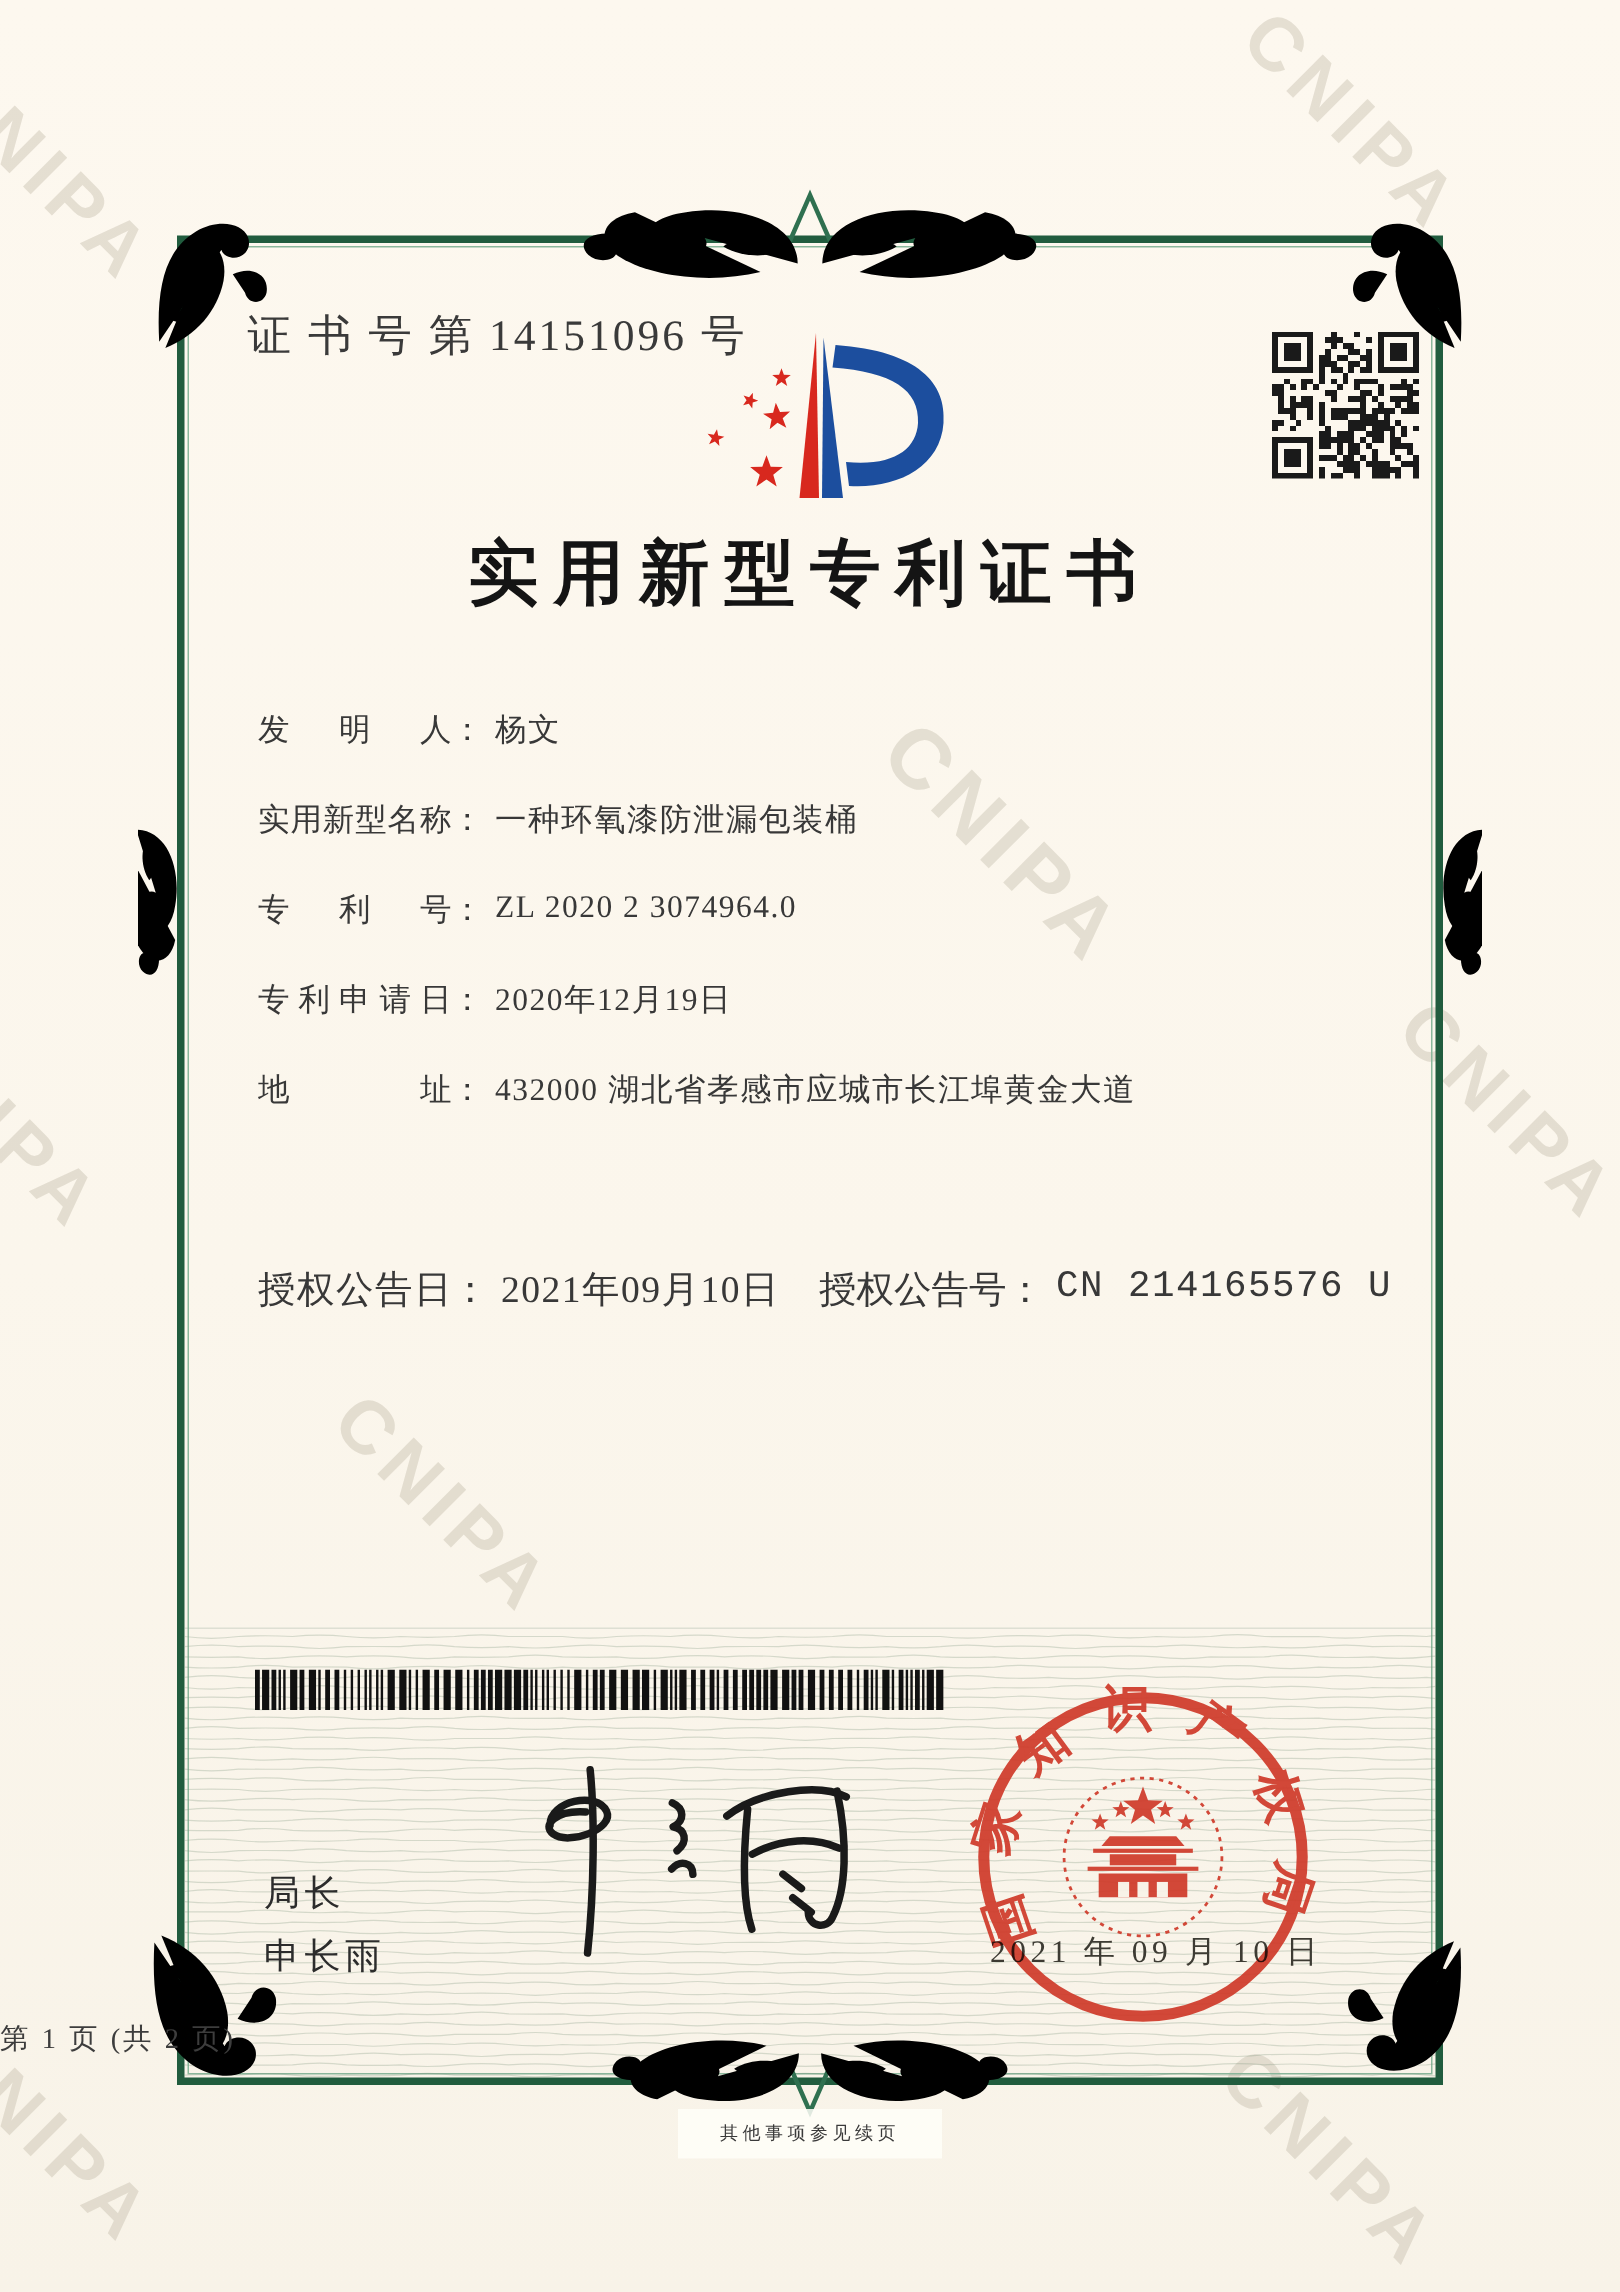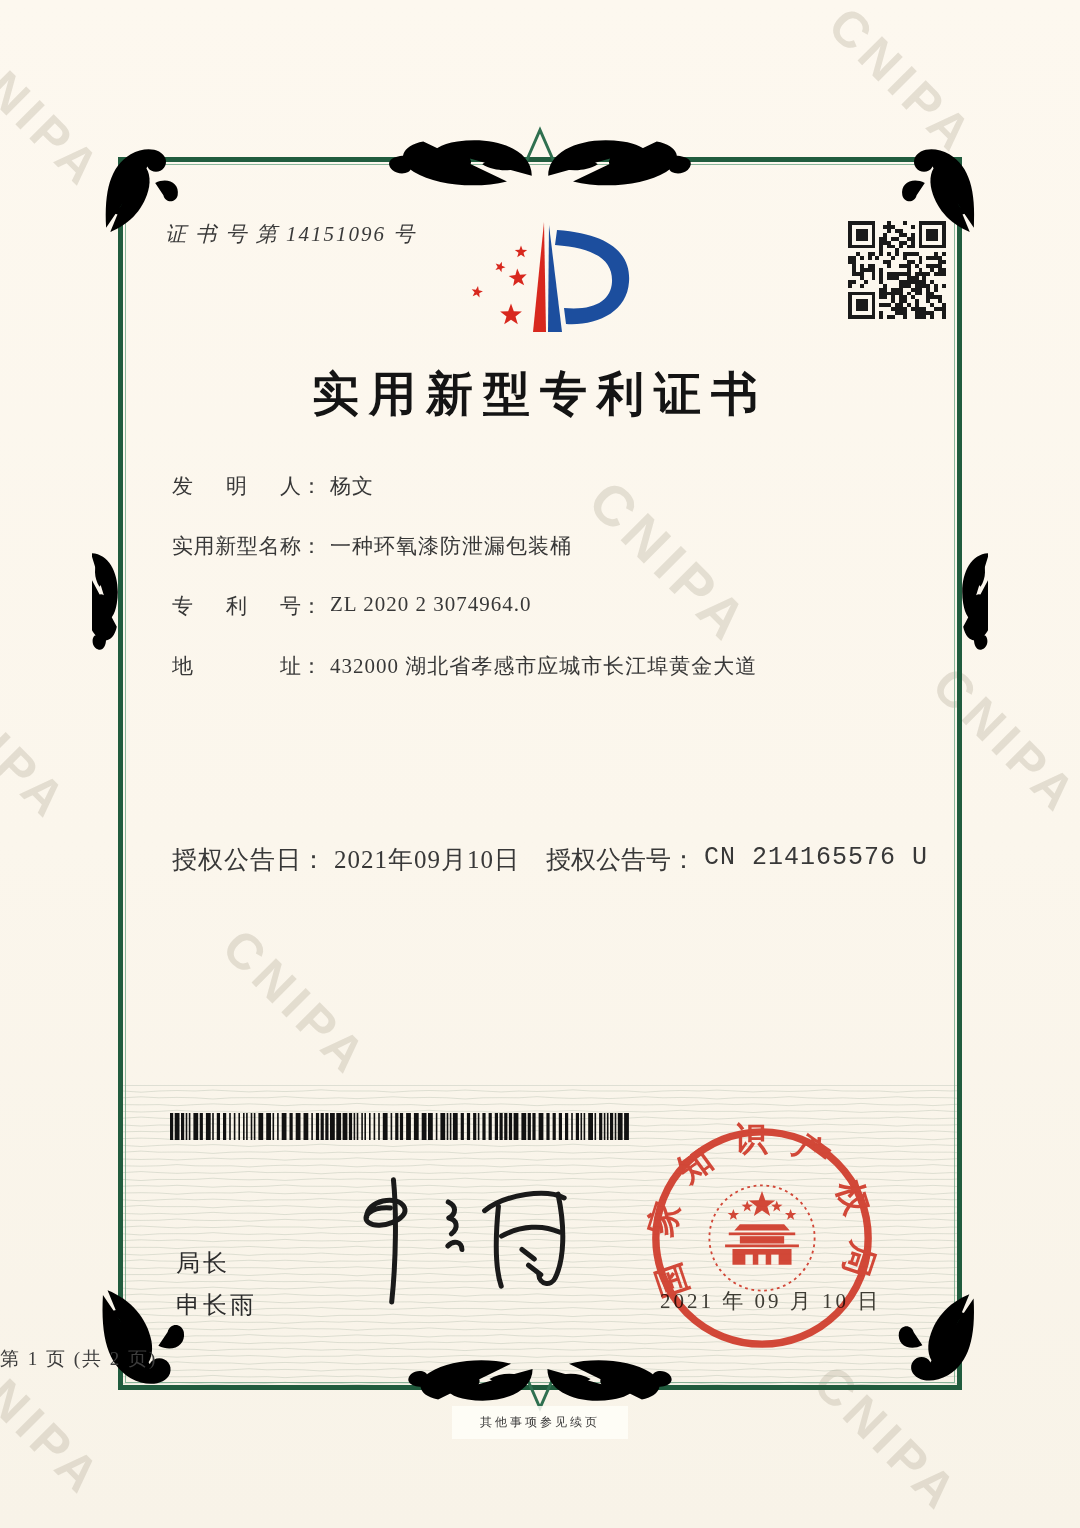--- a/index.html
+++ b/index.html
@@ -37,26 +37,26 @@
   .orn{position:absolute;z-index:3;pointer-events:none;}
   .orn path{stroke:#2f7050;stroke-width:3;fill:none;stroke-linecap:round;}
   .flipx{transform:scaleX(-1);}
   .flipy{transform:scaleY(-1);}
   .flipxy{transform:scale(-1,-1);}
   
   .waves{position:absolute;z-index:2;left:123px;top:1085px;width:834px;height:302px;
          border-top:1px solid rgba(140,160,142,.25);}
   
   .content{position:absolute;z-index:4;inset:0;}
-  .cert-no{position:absolute;left:165px;top:220px;font-size:21px;letter-spacing:2px;color:#3a3a3a;font-style:italic;}
+  .cert-no{position:absolute;left:165px;top:204px;font-size:29px;letter-spacing:2px;color:#3a3a3a;}
   .logo{position:absolute;left:445px;top:204px;width:210px;height:142px;}
   .qr{position:absolute;left:848px;top:221px;width:98px;height:98px;}
   .title{
     position:absolute;left:0;top:351px;width:100%;text-align:center;
-    font-size:47px;font-weight:700;letter-spacing:10px;color:#141414;margin-top:12px;
+    font-size:47px;font-weight:700;letter-spacing:10px;color:#141414;
   }
   .fields{position:absolute;left:172px;top:472px;width:780px;}
   .frow{height:29px;margin-bottom:31px;font-size:21px;white-space:nowrap;}
   .flabel{display:inline-block;width:129px;text-align:justify;text-align-last:justify;vertical-align:top;}
   .fcolon{display:inline-block;vertical-align:top;}
   .fvalue{display:inline-block;margin-left:8px;vertical-align:top;letter-spacing:1px;}
   .grant-row{position:absolute;left:172px;top:843px;width:780px;font-size:25px;white-space:nowrap;}
   .grant-no{position:absolute;left:374px;top:0;font-family:Liberation Mono, monospace;}
   .paras{position:absolute;left:172px;top:884px;width:776px;font-size:20px;line-height:1.82;
          text-align:justify;color:#3f3f3f;}
@@ -440,20 +440,23 @@
       <div class="frow">
         <span class="flabel">发明人</span><span class="fcolon">：</span><span class="fvalue">杨文</span>
       </div>
       <div class="frow">
         <span class="flabel">实用新型名称</span><span class="fcolon">：</span><span class="fvalue">一种环氧漆防泄漏包装桶</span>
       </div>
       <div class="frow">
         <span class="flabel">专利号</span><span class="fcolon">：</span><span class="fvalue">ZL 2020 2 3074964.0</span>
       </div>
       <div class="frow">
+        <span class="flabel">专利申请日</span><span class="fcolon">：</span><span class="fvalue">2020年12月19日</span>
+      </div>
+      <div class="frow">
         <span class="flabel">地址</span><span class="fcolon">：</span><span class="fvalue">432000 湖北省孝感市应城市长江埠黄金大道</span>
       </div>
     </div>
 
     <div class="grant-row">
       <span>
         <span class="flabel">授权公告日</span><span class="fcolon">：</span><span class="fvalue">2021年09月10日</span>
       </span>
       <span class="grant-no">
         <span>授权公告号</span><span>：</span><span class="fvalue">CN 214165576 U</span>

